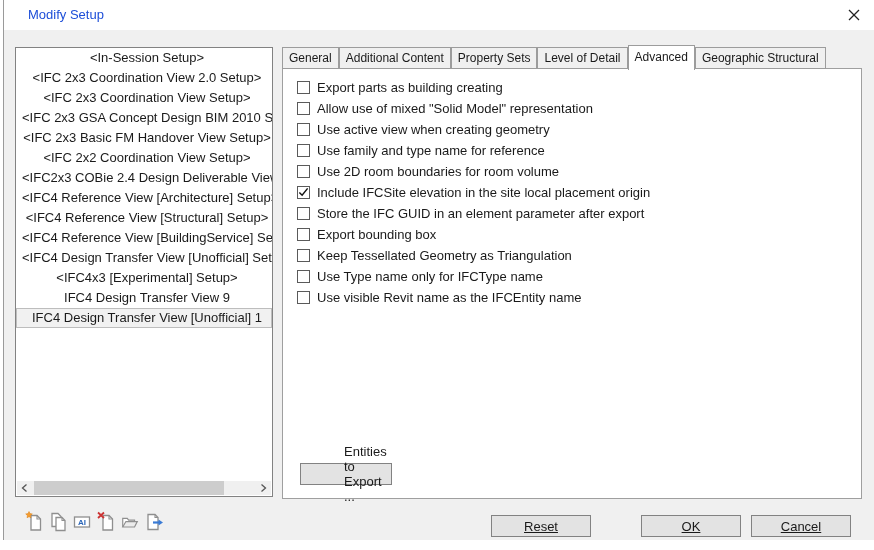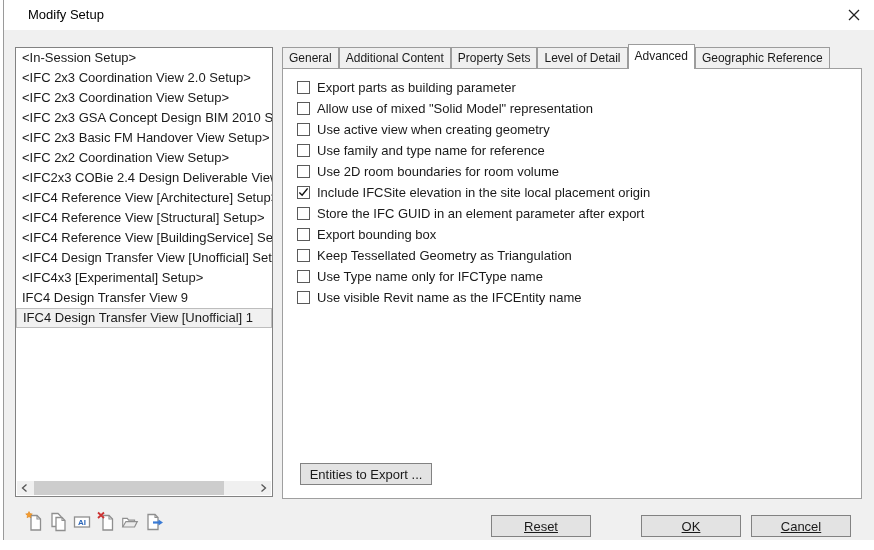--- a/index.html
+++ b/index.html
@@ -1,54 +1,54 @@
 <!DOCTYPE html>
 <html><head>
 <meta charset="utf-8">
 <style>
   html,body{margin:0;padding:0;background:#ffffff;}
   body{width:874px;height:550px;position:relative;overflow:hidden;
        font-family:"Liberation Sans",sans-serif;color:#1a1a1a;}
   .dialog{position:absolute;left:3px;top:0;right:0;height:540px;
           border-left:1px solid #9a9a9a;background:#f0f0f0;}
   .titlebar{position:absolute;left:0;top:0;right:0;height:30px;background:#ffffff;}
-  .title{position:absolute;left:24px;top:7px;font-size:13px;color:#000000;}
+  .title{position:absolute;left:24px;top:7px;font-size:13px;color:#1d4ed8;}
   .close-btn{position:absolute;right:10px;top:5px;width:20px;height:20px;
              display:flex;align-items:center;justify-content:center;cursor:pointer;}
   
   .setup-list{position:absolute;left:11px;top:47px;width:258px;height:450px;
               background:#fff;border:1px solid #828282;box-sizing:border-box;overflow:hidden;}
   .setup-item{height:20px;line-height:20px;font-size:13px;padding:0 0 0 6px;
-              white-space:nowrap;overflow:hidden;box-sizing:border-box;cursor:default;}
+              white-space:nowrap;overflow:hidden;box-sizing:border-box;cursor:default;text-align:center;}
   .setup-item.selected{background:#f1f1f1;border:1px solid #bdbdbd;line-height:18px;}
   
   .hscroll{position:absolute;left:1px;right:1px;bottom:1px;height:14px;background:#f0f0f0;}
   .hscroll .arrow{position:absolute;top:0;width:16px;height:14px;display:flex;
                   align-items:center;justify-content:center;}
   .hscroll .arrow.left{left:0;}
   .hscroll .arrow.right{right:0;}
   .hscroll .thumb{position:absolute;left:17px;top:0;width:190px;height:14px;background:#cdcdcd;}
   
-  .tabstrip{position:absolute;left:278px;top:47px;height:21px;display:flex;align-items:center;z-index:2;}
+  .tabstrip{position:absolute;left:278px;top:47px;height:21px;display:flex;align-items:flex-start;z-index:2;}
   .tab{height:20px;line-height:20px;padding:0 6px;font-size:12px;background:#f0f0f0;
        border:1px solid #9c9c9c;white-space:nowrap;cursor:default;}
   .tab.active{background:#ffffff;height:24px;line-height:22px;margin-top:-2px;
               border-bottom:none;position:relative;z-index:4;}
   
   .panel{position:absolute;left:278px;top:68px;width:580px;height:431px;background:#ffffff;
          border:1px solid #9f9f9f;box-sizing:border-box;z-index:1;}
   .opt-row{position:absolute;left:14px;height:21px;display:flex;align-items:center;}
   .cb{width:13px;height:13px;background:#fff;border:1px solid #5a5a5a;box-sizing:border-box;
       display:flex;align-items:center;justify-content:center;flex:0 0 13px;cursor:pointer;}
   .cb svg{display:none;}
   .opt-row.checked .cb svg{display:block;}
   .opt-label{font-size:13px;margin-left:7px;white-space:nowrap;}
-  .entities-btn{position:absolute;left:17px;top:394px;width:132px;height:22px;
+  .entities-btn{position:absolute;left:17px;top:394px;width:92px;height:22px;
                 background:#e3e3e3;border:1px solid #828282;font-size:13px;
-                display:flex;align-items:center;justify-content:center;cursor:pointer;box-sizing:border-box;}
+                display:flex;align-items:center;justify-content:center;cursor:pointer;box-sizing:border-box;padding-left:43px;}
   
   .footer-btn{position:absolute;top:515px;width:100px;height:22px;background:#e3e3e3;
               border:1px solid #828282;font-size:13px;display:flex;align-items:center;
               justify-content:center;box-sizing:border-box;cursor:pointer;text-decoration:underline;}
   #btn-reset{left:487px;} #btn-ok{left:637px;} #btn-cancel{left:747px;}
   
   .toolbar{position:absolute;left:20px;top:511px;display:flex;gap:4px;}
   .tool-btn{width:20px;height:22px;display:flex;align-items:center;justify-content:center;cursor:pointer;}
 </style>
 </head>
@@ -95,27 +95,27 @@
       </span>
     </div>
   </div>
 
   <div class="tabstrip">
     <div class="tab">General</div>
     <div class="tab">Additional Content</div>
     <div class="tab">Property Sets</div>
     <div class="tab">Level of Detail</div>
     <div class="tab active">Advanced</div>
-    <div class="tab">Geographic Reference</div>
+    <div class="tab">Geographic Structural</div>
   </div>
 
   <div class="panel">
     <div class="opt-row" style="top:8px">
       <span class="cb"></span>
-      <span class="opt-label">Export parts as building parameter</span>
+      <span class="opt-label">Export parts as building creating</span>
     </div>
     <div class="opt-row" style="top:29px">
       <span class="cb"></span>
       <span class="opt-label">Allow use of mixed "Solid Model" representation</span>
     </div>
     <div class="opt-row" style="top:50px">
       <span class="cb"></span>
       <span class="opt-label">Use active view when creating geometry</span>
     </div>
     <div class="opt-row" style="top:71px">

